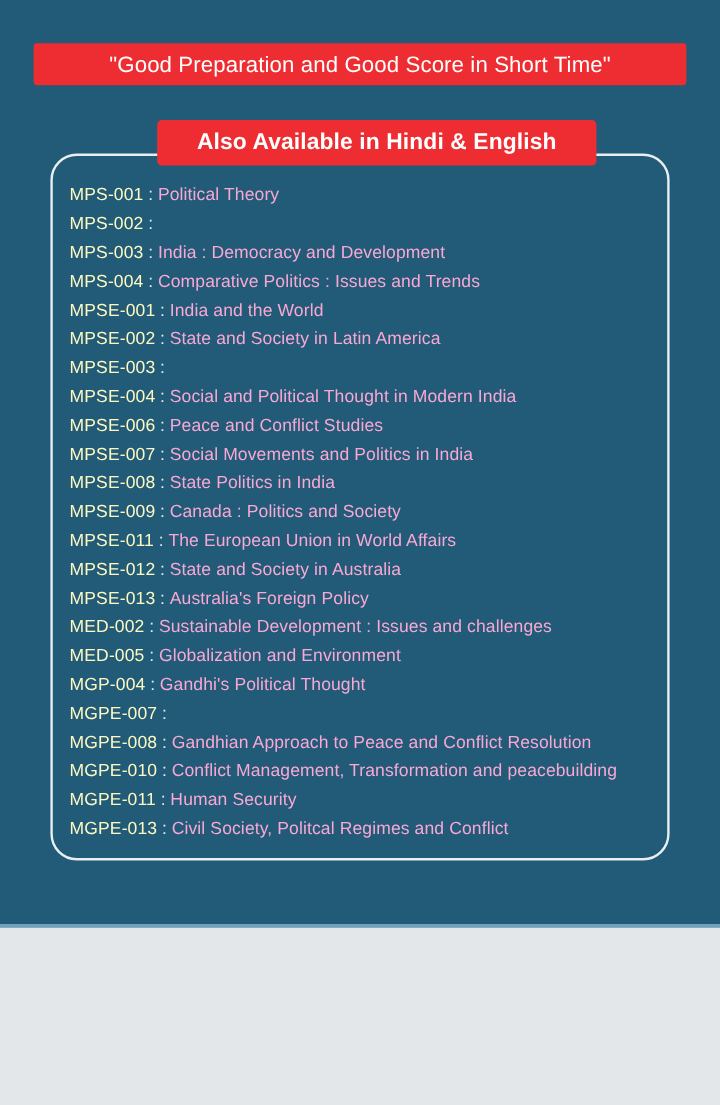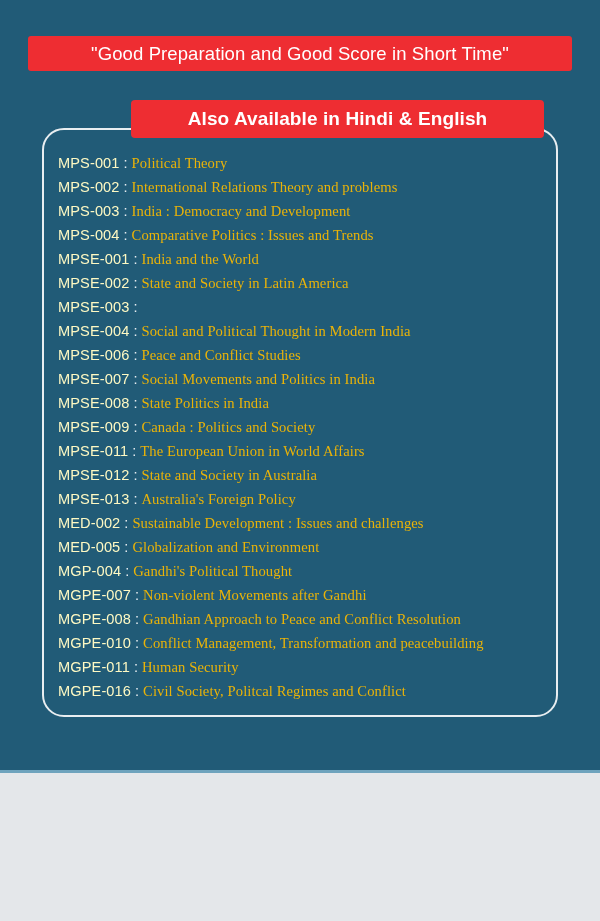--- a/index.html
+++ b/index.html
@@ -45,21 +45,21 @@
     height: 589px;
     border: 2.5px solid #e8eef1;
     border-radius: 22px;
   }
 
   
   .badge {
     position: absolute;
     left: 131px;
     top: 100px;
-    width: 413px;
+    width: 366px;
     height: 38px;
     background: #ee2d32;
     border-radius: 4px;
     display: flex;
     align-items: center;
     justify-content: center;
     z-index: 5;
   }
   .badge-text {
     color: #ffffff;
@@ -86,24 +86,23 @@
     color: #fef9c3;
     font-size: 14.6px;
     letter-spacing: 0.1px;
   }
   .course-sep {
     color: #e7edf1;
     font-size: 14.6px;
     padding: 0 4px;
   }
   .course-title {
-    color: #eab308;
+    color: #f9a8d4;
     font-size: 14.6px;
     letter-spacing: 0.1px;
-    font-family: Liberation Serif, serif;
   }
 
   
   .footer-rule {
     position: absolute;
     left: 0;
     top: 770px;
     width: 600px;
     height: 3px;
     background: #6ea3bd;
@@ -132,21 +131,20 @@
 
 <div class="course-list" id="course-list">
     <div class="course-row">
       <span class="course-code">MPS-001</span>
       <span class="course-sep">:</span>
       <span class="course-title">Political Theory</span>
     </div>
     <div class="course-row">
       <span class="course-code">MPS-002</span>
       <span class="course-sep">:</span>
-      <span class="course-title">International Relations Theory and problems</span>
     </div>
     <div class="course-row">
       <span class="course-code">MPS-003</span>
       <span class="course-sep">:</span>
       <span class="course-title">India : Democracy and Development</span>
     </div>
     <div class="course-row">
       <span class="course-code">MPS-004</span>
       <span class="course-sep">:</span>
       <span class="course-title">Comparative Politics : Issues and Trends</span>
@@ -216,39 +214,38 @@
       <span class="course-title">Globalization and Environment</span>
     </div>
     <div class="course-row">
       <span class="course-code">MGP-004</span>
       <span class="course-sep">:</span>
       <span class="course-title">Gandhi's Political Thought</span>
     </div>
     <div class="course-row">
       <span class="course-code">MGPE-007</span>
       <span class="course-sep">:</span>
-      <span class="course-title">Non-violent Movements after Gandhi</span>
     </div>
     <div class="course-row">
       <span class="course-code">MGPE-008</span>
       <span class="course-sep">:</span>
       <span class="course-title">Gandhian Approach to Peace and Conflict Resolution</span>
     </div>
     <div class="course-row">
       <span class="course-code">MGPE-010</span>
       <span class="course-sep">:</span>
       <span class="course-title">Conflict Management, Transformation and peacebuilding</span>
     </div>
     <div class="course-row">
       <span class="course-code">MGPE-011</span>
       <span class="course-sep">:</span>
       <span class="course-title">Human Security</span>
     </div>
     <div class="course-row">
-      <span class="course-code">MGPE-016</span>
+      <span class="course-code">MGPE-013</span>
       <span class="course-sep">:</span>
       <span class="course-title">Civil Society, Politcal Regimes and Conflict</span>
     </div>
   </div>
 
 <div class="footer-rule"></div>
 <div class="footer">
 
   
   

